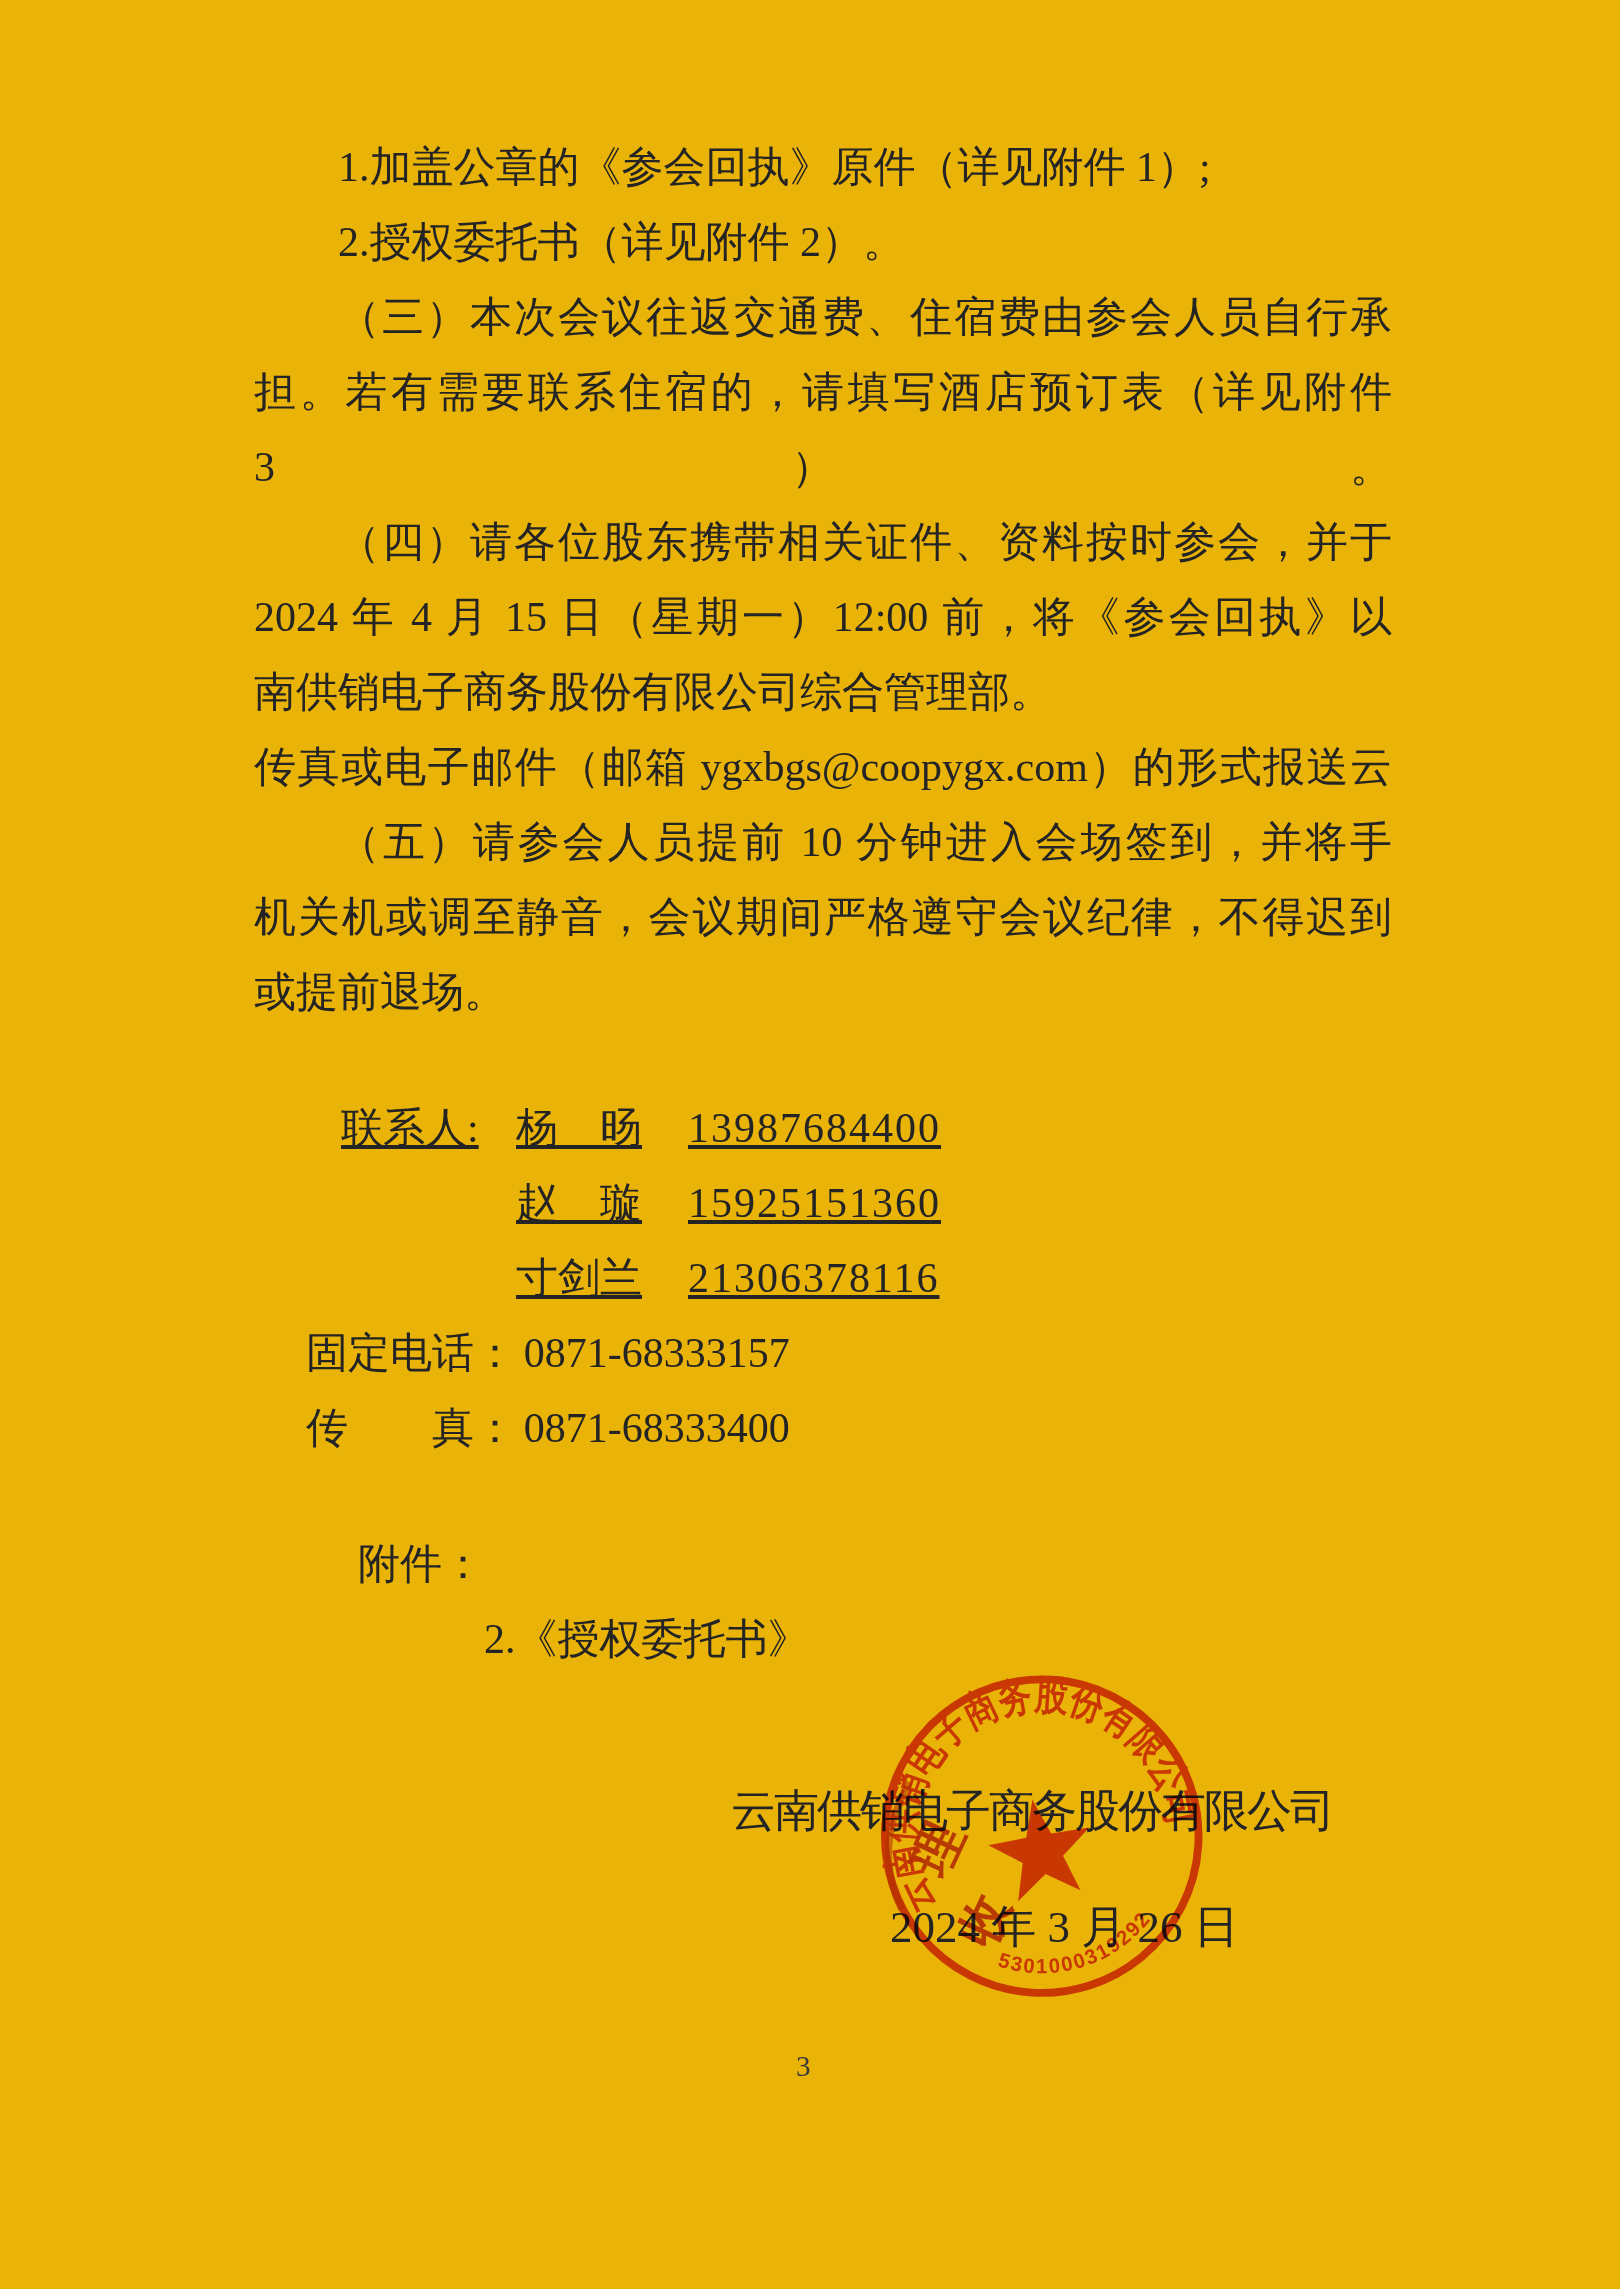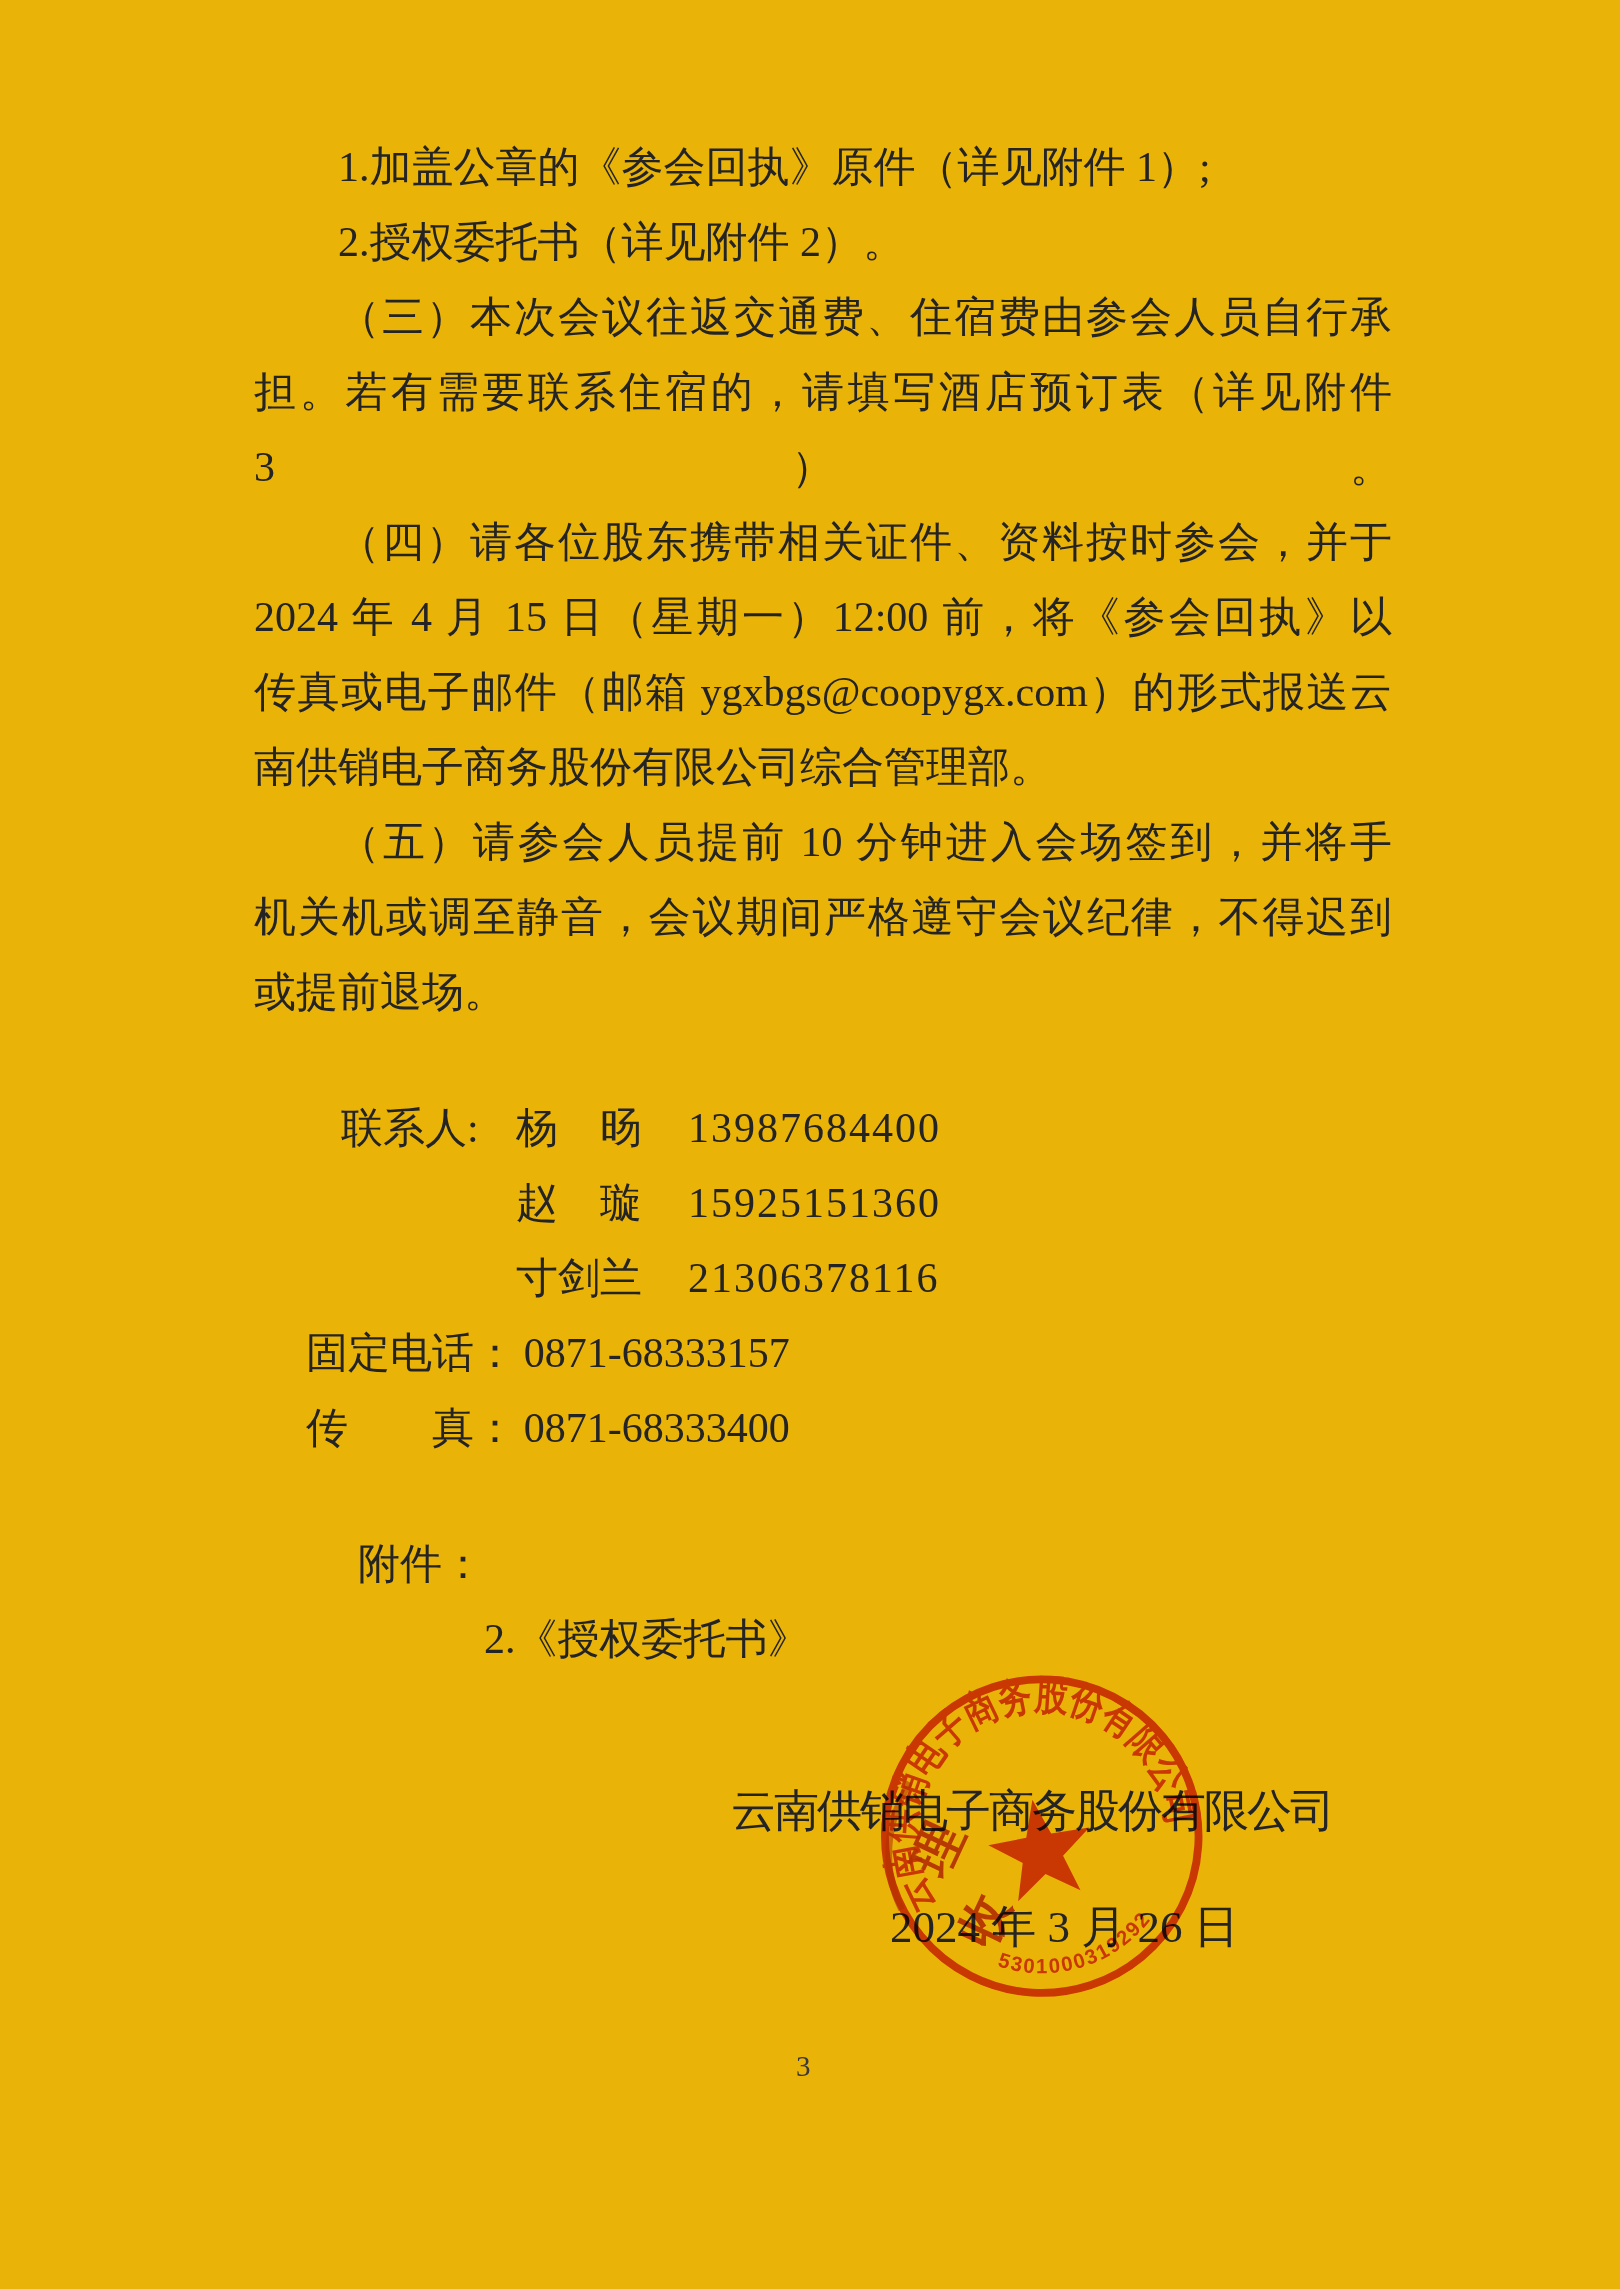--- a/index.html
+++ b/index.html
@@ -13,21 +13,21 @@
   }
   .content{
     position:absolute;
     left:254px;top:130px;width:1138px;
     font-size:42px;line-height:75px;
   }
   .bl{margin:0;text-align:left;}
   .bl.ind{text-indent:84px;}
   .bl.j{text-align:justify;text-align-last:justify;}
   .spacer{height:61px;}
-  .crow{margin-left:87px;display:flex;align-items:flex-end;}
+  .crow{margin-left:87px;display:flex;align-items:flex-end;text-decoration:underline;}
   .clabel{display:inline-block;width:175px;}
   .cname{display:inline-block;width:129px;}
   .cphone{margin-left:43px;letter-spacing:2px;}
   .prow{margin-left:52px;}
   .prow .plabel{margin-right:7.8px;}
   .arow{margin-left:104px;display:flex;align-items:flex-start;}
   .alabel{display:inline-block;width:126px;}
   .sig-company{
     position:absolute;left:731px;top:1782px;
     font-size:45px;line-height:59px;letter-spacing:-2px;
@@ -66,22 +66,22 @@
 
 <div class="page">
 
   <div class="content">
     <p class="bl ind">1.加盖公章的《参会回执》原件（详见附件 1）;</p>
     <p class="bl ind">2.授权委托书（详见附件 2）。</p>
     <p class="bl ind j">（三）本次会议往返交通费、住宿费由参会人员自行承</p>
     <p class="bl j">担。若有需要联系住宿的，请填写酒店预订表（详见附件 3）。</p>
     <p class="bl ind j">（四）请各位股东携带相关证件、资料按时参会，并于</p>
     <p class="bl j">2024 年 4 月 15 日（星期一）12:00 前，将《参会回执》以</p>
+    <p class="bl">南供销电子商务股份有限公司综合管理部。</p>
     <p class="bl j">传真或电子邮件（邮箱 ygxbgs@coopygx.com）的形式报送云</p>
-    <p class="bl">南供销电子商务股份有限公司综合管理部。</p>
     <p class="bl ind j">（五）请参会人员提前 10 分钟进入会场签到，并将手</p>
     <p class="bl j">机关机或调至静音，会议期间严格遵守会议纪律，不得迟到</p>
     <p class="bl">或提前退场。</p>
 
     <div class="spacer"></div>
 
     <div class="crow">
       <span class="clabel">联系人:</span>
       <span class="cname">杨　旸</span>
       <span class="cphone">13987684400</span>

